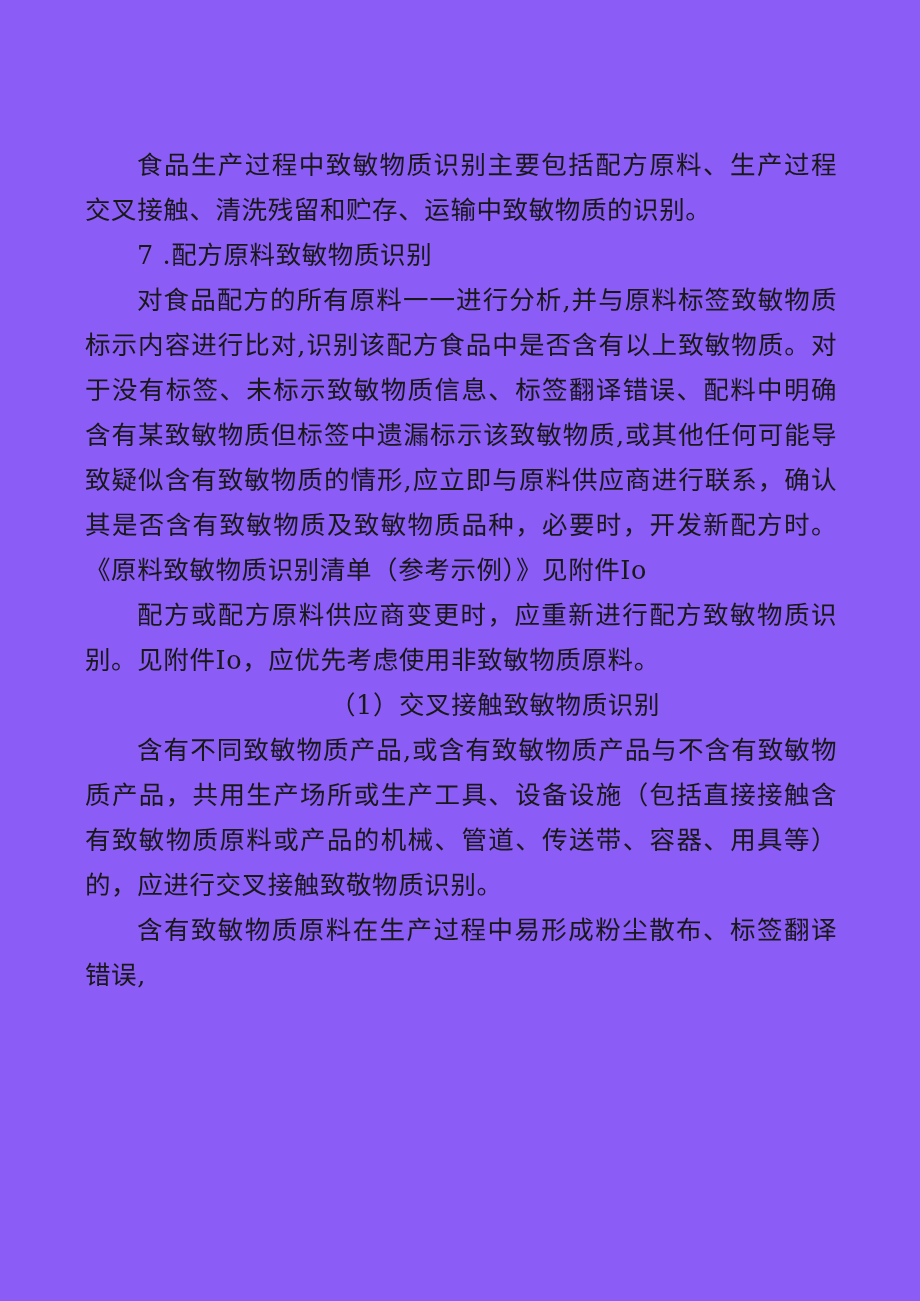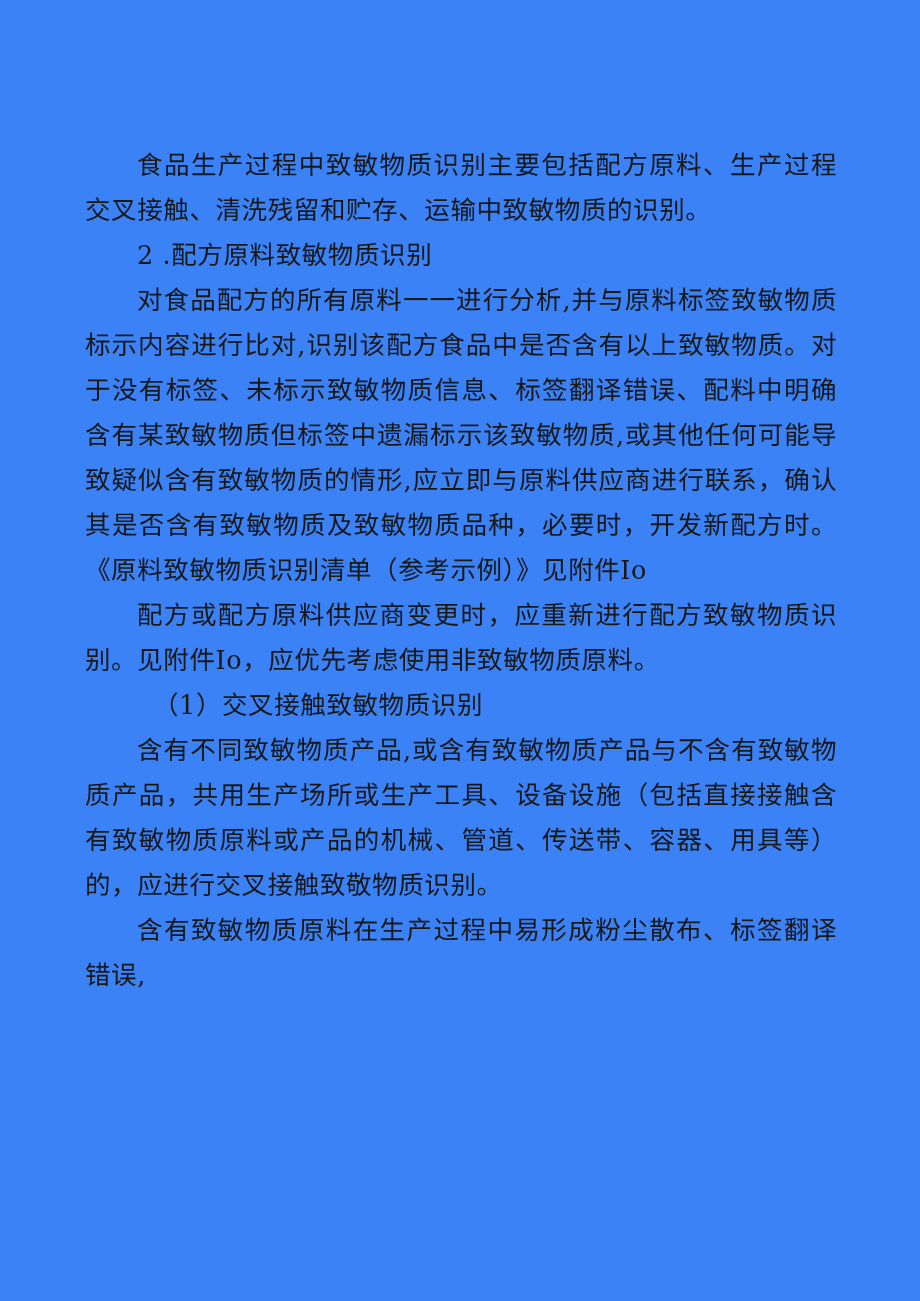--- a/index.html
+++ b/index.html
@@ -6,21 +6,21 @@
   html, body {
     margin: 0;
     padding: 0;
     background: #ffffff;
   }
 
   .page {
     position: relative;
     width: 920px;
     height: 1301px;
-    background: #3b82f6;
+    background: #8b5cf6;
     margin: 0 auto;
     overflow: hidden;
     box-sizing: border-box;
   }
 
   .doc-body {
     position: absolute;
     left: 85px;
     top: 143px;
     width: 752px;
@@ -49,36 +49,37 @@
   
   .heading {
     text-indent: 52px;
     text-align: left;
     text-justify: auto;
   }
 
   
   .heading.sub {
     text-indent: 68px;
+    text-align: center;
   }
 
   
   .para:last-line {
     text-align-last: left;
   }
 </style>
 </head>
 <body>
 
 <div class="page">
   <div class="doc-body">
 
     <p class="para">食品生产过程中致敏物质识别主要包括配方原料、生产过程交叉接触、清洗残留和贮存、运输中致敏物质的识别。</p>
 
-    <p class="heading">2 .配方原料致敏物质识别</p>
+    <p class="heading">7 .配方原料致敏物质识别</p>
 
     <p class="para">对食品配方的所有原料一一进行分析,并与原料标签致敏物质标示内容进行比对,识别该配方食品中是否含有以上致敏物质。对于没有标签、未标示致敏物质信息、标签翻译错误、配料中明确含有某致敏物质但标签中遗漏标示该致敏物质,或其他任何可能导致疑似含有致敏物质的情形,应立即与原料供应商进行联系，确认其是否含有致敏物质及致敏物质品种，必要时，开发新配方时。《原料致敏物质识别清单（参考示例）》见附件Io</p>
 
 
     <p class="para">配方或配方原料供应商变更时，应重新进行配方致敏物质识别。见附件Io，应优先考虑使用非致敏物质原料。</p>
 
 
     <p class="heading sub">（1）交叉接触致敏物质识别</p>
 
     <p class="para">含有不同致敏物质产品,或含有致敏物质产品与不含有致敏物质产品，共用生产场所或生产工具、设备设施（包括直接接触含有致敏物质原料或产品的机械、管道、传送带、容器、用具等）的，应进行交叉接触致敬物质识别。</p>

